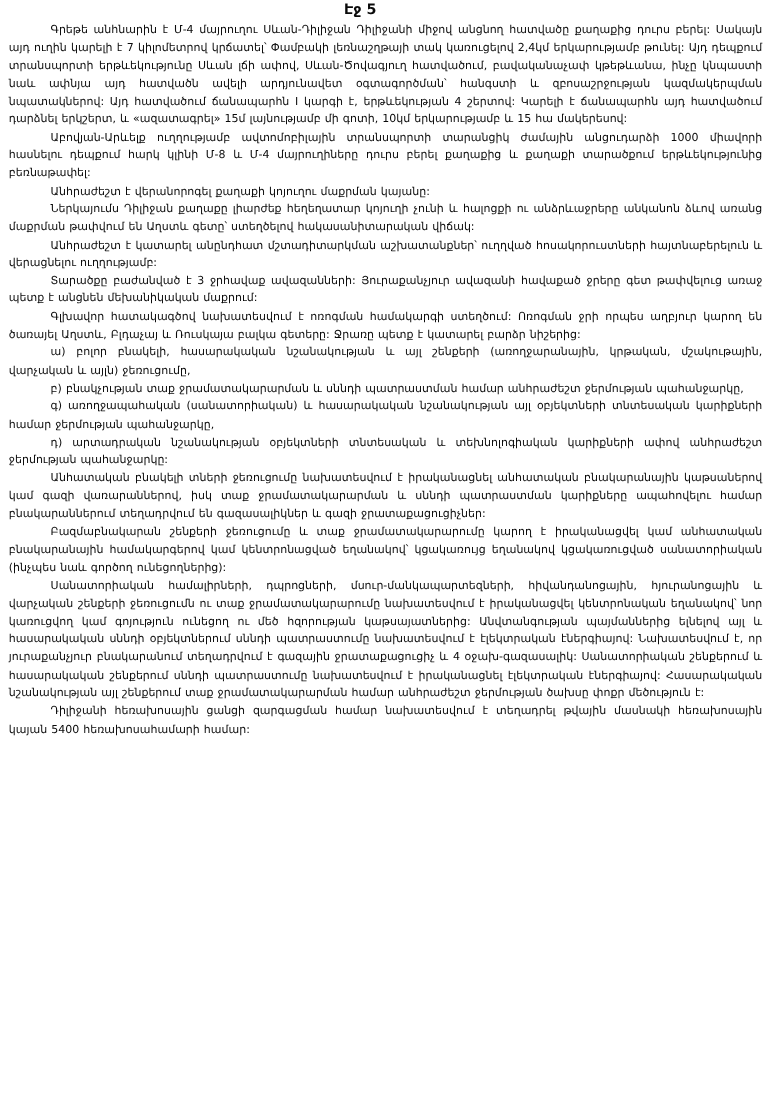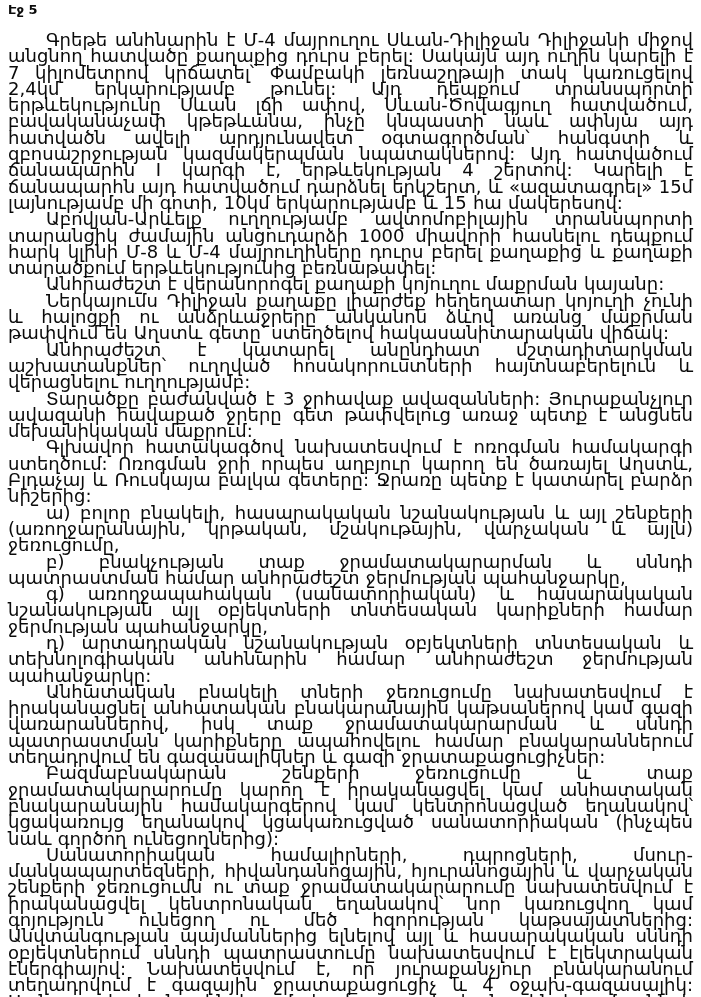--- a/index.html
+++ b/index.html
@@ -15,51 +15,51 @@
     color: #0a0a0a;
   }
   .page {
     box-sizing: border-box;
     width: 701px;
     height: 997px;
     padding: 2px 8px 0 8px;
     background: #ffffff;
   }
   .page-number {
-    text-align: left;
+    text-align: center;
     padding-right: 46px;
     font-size: 13px;
     font-weight: bold;
     line-height: 15px;
-    margin-bottom: 15px;
+    margin-bottom: 3px;
   }
   .text-body p {
     margin: 0;
     text-align: justify;
     text-indent: 38px;
-    font-size: 18px;
+    font-size: 10px;
     line-height: 16.3px;
     word-spacing: 0.5px;
   }
 </style>
 </head>
 <body>
 
 <div class="page">
   <div class="page-number">Էջ 5</div>
   <div class="text-body">
     <p>Գրեթե անհնարին է Մ-4 մայրուղու Սևան-Դիլիջան Դիլիջանի միջով անցնող հատվածը քաղաքից դուրս բերել: Սակայն այդ ուղին կարելի է 7 կիլոմետրով կրճատել՝ Փամբակի լեռնաշղթայի տակ կառուցելով 2,4կմ երկարությամբ թունել: Այդ դեպքում տրանսպորտի երթևեկությունը Սևան լճի ափով, Սևան-Ծովագյուղ հատվածում, բավականաչափ կթեթևանա, ինչը կնպաստի նաև ափնյա այդ հատվածն ավելի արդյունավետ օգտագործման՝ հանգստի և զբոսաշրջության կազմակերպման նպատակներով: Այդ հատվածում ճանապարհն I կարգի է, երթևեկության 4 շերտով: Կարելի է ճանապարհն այդ հատվածում դարձնել երկշերտ, և «ազատագրել» 15մ լայնությամբ մի գոտի, 10կմ երկարությամբ և 15 հա մակերեսով:</p>
     <p>Աբովյան-Արևելք ուղղությամբ ավտոմոբիլային տրանսպորտի տարանցիկ ժամային անցուդարձի 1000 միավորի հասնելու դեպքում հարկ կլինի Մ-8 և Մ-4 մայրուղիները դուրս բերել քաղաքից և քաղաքի տարածքում երթևեկությունից բեռնաթափել:</p>
     <p>Անհրաժեշտ է վերանորոգել քաղաքի կոյուղու մաքրման կայանը:</p>
     <p>Ներկայումս Դիլիջան քաղաքը լիարժեք հեղեղատար կոյուղի չունի և հալոցքի ու անձրևաջրերը անկանոն ձևով առանց մաքրման թափվում են Աղստև գետը՝ ստեղծելով հակասանիտարական վիճակ:</p>
     <p>Անհրաժեշտ է կատարել անընդհատ մշտադիտարկման աշխատանքներ՝ ուղղված հոսակորուստների հայտնաբերելուն և վերացնելու ուղղությամբ:</p>
     <p>Տարածքը բաժանված է 3 ջրհավաք ավազանների: Յուրաքանչյուր ավազանի հավաքած ջրերը գետ թափվելուց առաջ պետք է անցնեն մեխանիկական մաքրում:</p>
     <p>Գլխավոր հատակագծով նախատեսվում է ոռոգման համակարգի ստեղծում: Ոռոգման ջրի որպես աղբյուր կարող են ծառայել Աղստև, Բլդաչայ և Ռուսկայա բալկա գետերը: Ջրառը պետք է կատարել բարձր նիշերից:</p>
     <p>ա) բոլոր բնակելի, հասարակական նշանակության և այլ շենքերի (առողջարանային, կրթական, մշակութային, վարչական և այլն) ջեռուցումը,</p>
     <p>բ) բնակչության տաք ջրամատակարարման և սննդի պատրաստման համար անհրաժեշտ ջերմության պահանջարկը,</p>
     <p>գ) առողջապահական (սանատորիական) և հասարակական նշանակության այլ օբյեկտների տնտեսական կարիքների համար ջերմության պահանջարկը,</p>
-    <p>դ) արտադրական նշանակության օբյեկտների տնտեսական և տեխնոլոգիական անհնարին համար անհրաժեշտ ջերմության պահանջարկը:</p>
+    <p>դ) արտադրական նշանակության օբյեկտների տնտեսական և տեխնոլոգիական կարիքների ափով անհրաժեշտ ջերմության պահանջարկը:</p>
     <p>Անհատական բնակելի տների ջեռուցումը նախատեսվում է իրականացնել անհատական բնակարանային կաթսաներով կամ գազի վառարաններով, իսկ տաք ջրամատակարարման և սննդի պատրաստման կարիքները ապահովելու համար բնակարաններում տեղադրվում են գազասալիկներ և գազի ջրատաքացուցիչներ:</p>
     <p>Բազմաբնակարան շենքերի ջեռուցումը և տաք ջրամատակարարումը կարող է իրականացվել կամ անհատական բնակարանային համակարգերով կամ կենտրոնացված եղանակով՝ կցակառույց եղանակով կցակառուցված սանատորիական (ինչպես նաև գործող ունեցողներից):</p>
     <p>Սանատորիական համալիրների, դպրոցների, մսուր-մանկապարտեզների, հիվանդանոցային, հյուրանոցային և վարչական շենքերի ջեռուցումն ու տաք ջրամատակարարումը նախատեսվում է իրականացվել կենտրոնական եղանակով՝ նոր կառուցվող կամ գոյություն ունեցող ու մեծ հզորության կաթսայատներից: Անվտանգության պայմաններից ելնելով այլ և հասարակական սննդի օբյեկտներում սննդի պատրաստումը նախատեսվում է էլեկտրական էներգիայով: Նախատեսվում է, որ յուրաքանչյուր բնակարանում տեղադրվում է գազային ջրատաքացուցիչ և 4 օջախ-գազասալիկ: Սանատորիական շենքերում և հասարակական շենքերում սննդի պատրաստումը նախատեսվում է իրականացնել էլեկտրական էներգիայով: Հասարակական նշանակության այլ շենքերում տաք ջրամատակարարման համար անհրաժեշտ ջերմության ծախսը փոքր մեծություն է:</p>
     <p>Դիլիջանի հեռախոսային ցանցի զարգացման համար նախատեսվում է տեղադրել թվային մասնակի հեռախոսային կայան 5400 հեռախոսահամարի համար:</p>
   </div>
 </div>
 
 </body></html>

